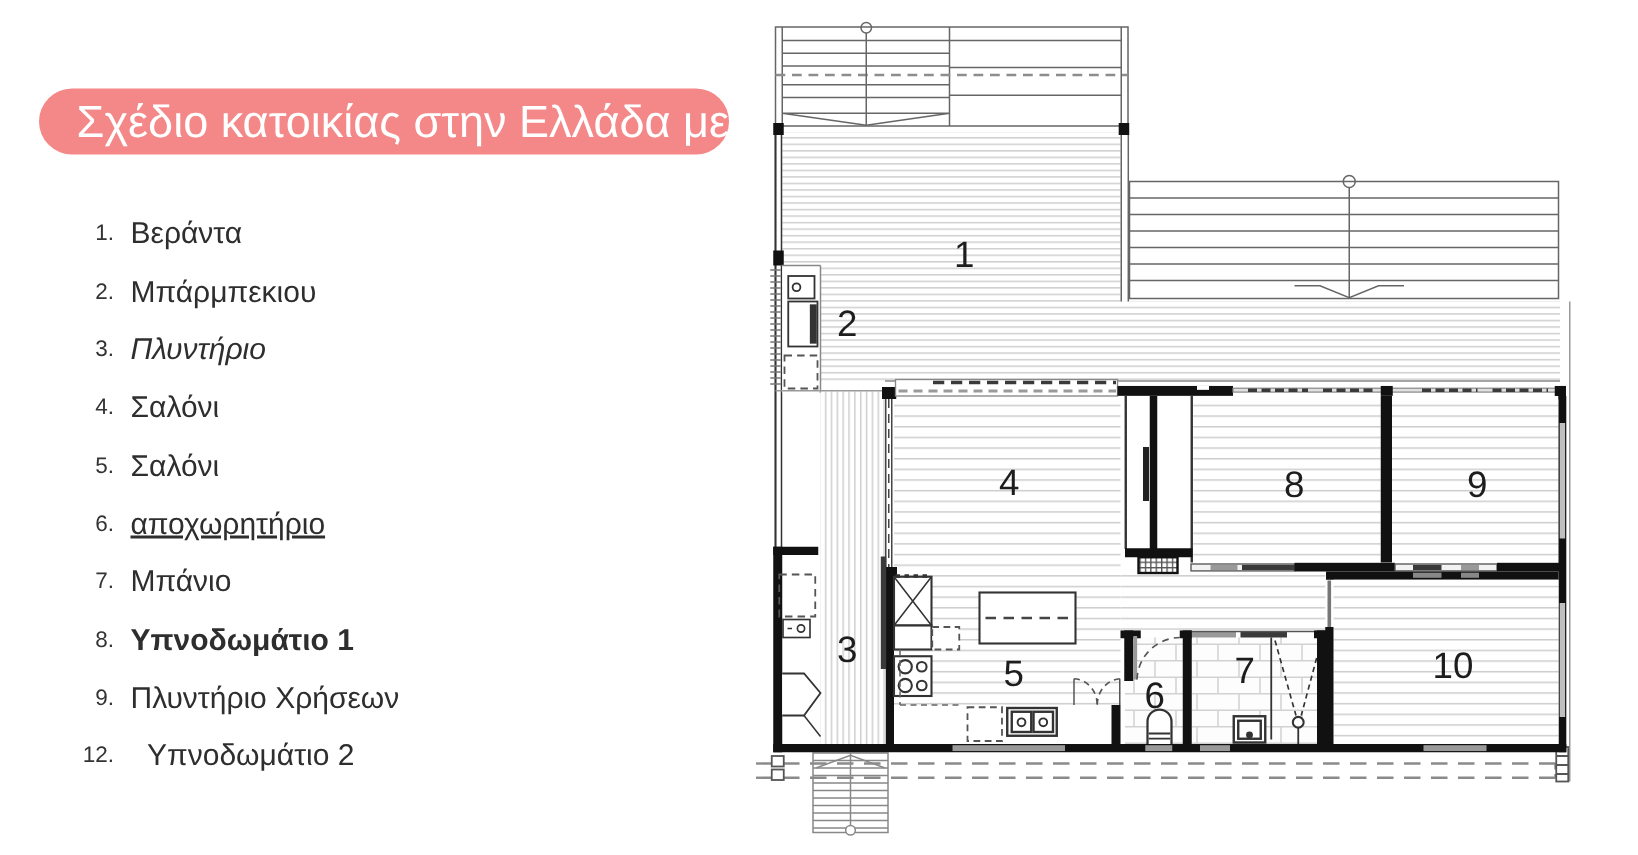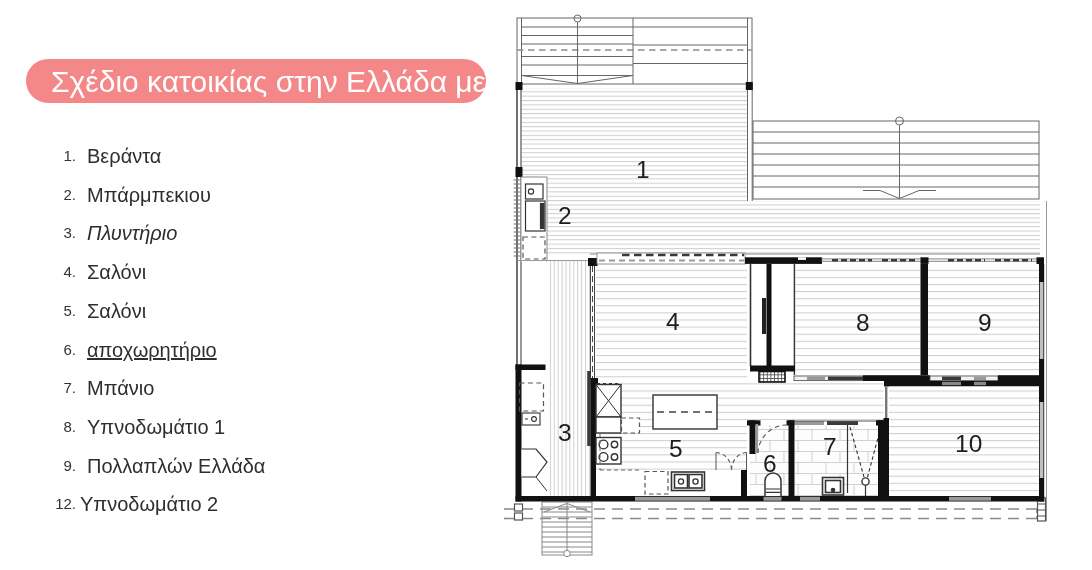--- a/index.html
+++ b/index.html
@@ -51,31 +51,31 @@
         <span class="txt" style="left:87px;top:-2px;text-decoration:underline;">αποχωρητήριο</span>
       </div>
 
 <div class="row" style="top:379.2px;">
         <span class="num" style="left:40px;width:36px;">7.</span>
         <span class="txt" style="left:87px;top:-2px;">Μπάνιο</span>
       </div>
 
 <div class="row" style="top:417.9px;">
         <span class="num" style="left:40px;width:36px;">8.</span>
-        <span class="txt" style="left:87px;top:-2px;">Υπνοδωμάτιο 1</span>
+        <span class="txt" style="left:87px;top:-2px;font-weight:bold;">Υπνοδωμάτιο 1</span>
       </div>
 
 <div class="row" style="top:456.6px;">
         <span class="num" style="left:40px;width:36px;">9.</span>
-        <span class="txt" style="left:87px;top:-2px;">Πολλαπλών Ελλάδα</span>
+        <span class="txt" style="left:87px;top:-2px;">Πλυντήριο Χρήσεων</span>
       </div>
 
 <div class="row" style="top:495.3px;">
         <span class="num" style="left:32px;width:44px;">12.</span>
-        <span class="txt" style="left:80px;top:-2px;">Υπνοδωμάτιο 2</span>
+        <span class="txt" style="left:98px;top:-2px;">Υπνοδωμάτιο 2</span>
       </div>
 </div>
 
 <svg width="1092" height="570" viewBox="0 0 1092 570">
 <defs>
 <pattern id="deckH" patternUnits="userSpaceOnUse" width="8" height="4.35">
 <rect width="8" height="4.35" fill="#fff"></rect>
           <line x1="0" y1="0.5" x2="8" y2="0.5" stroke="#cfcfcf" stroke-width="1"></line>
 </pattern>
 <pattern id="roomH" patternUnits="userSpaceOnUse" width="8" height="7.1">

